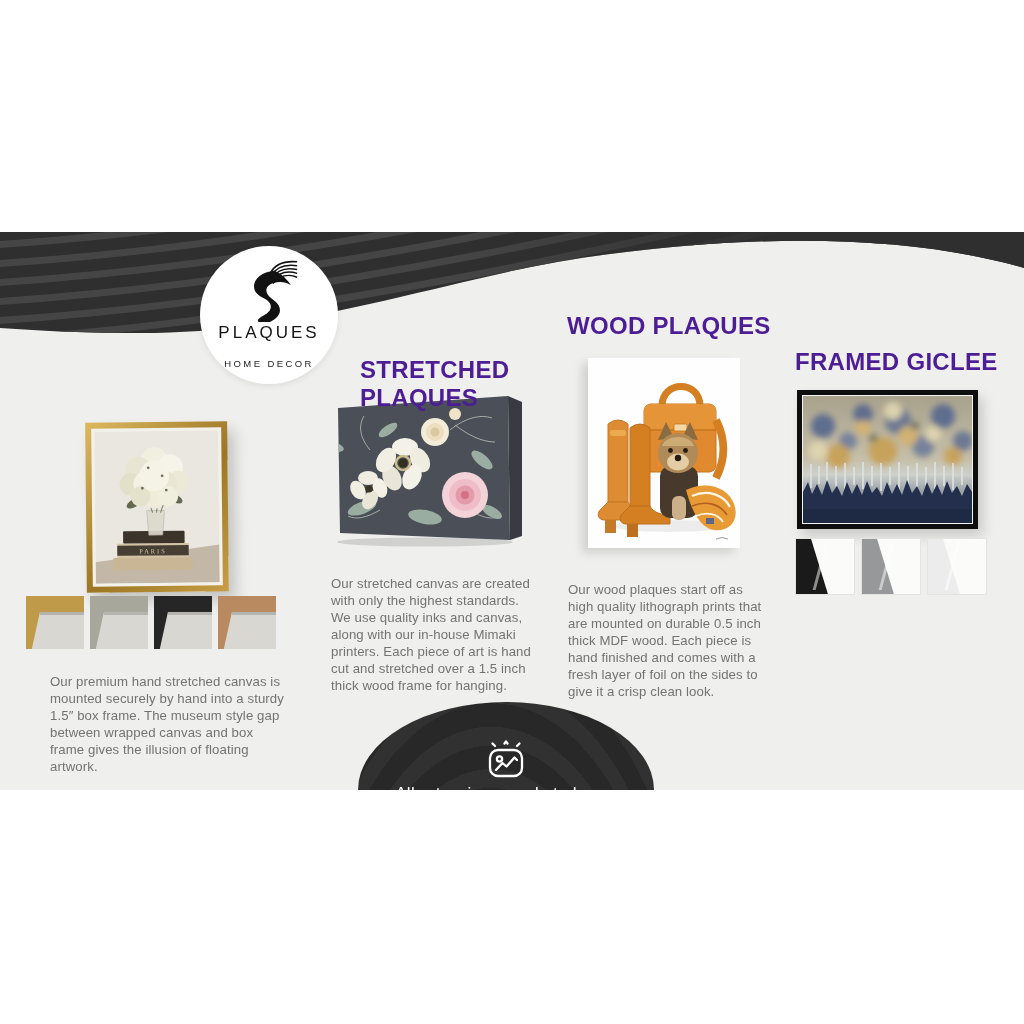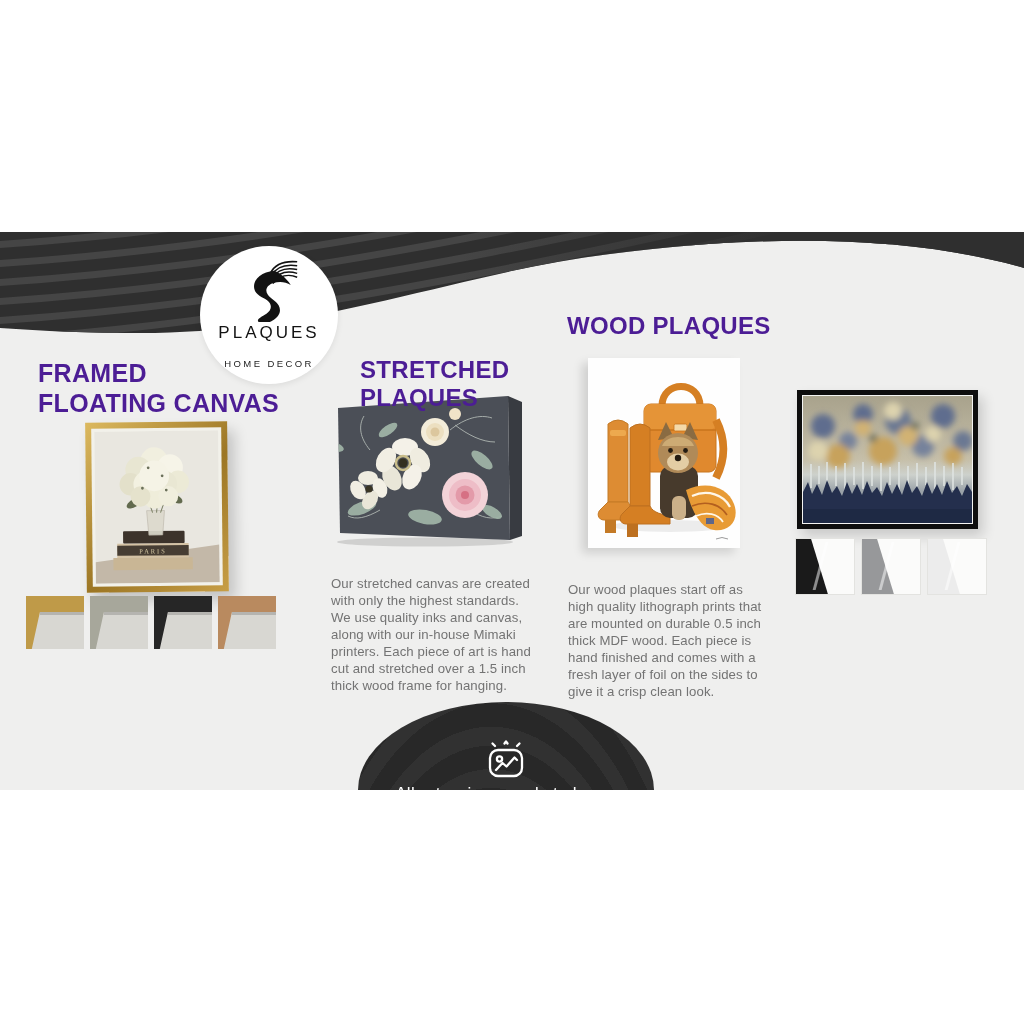--- a/index.html
+++ b/index.html
@@ -109,30 +109,29 @@
           <path d="M92,30 C78,24 64,28 54,40"></path>
         </g>
         <path fill="#121212" d="M56,20 C36,22 22,34 25,48 C27,58 38,61 45,66 C53,72 53,81 44,87
                  C36,92 29,95 31,99 C33,104 45,103 53,98 C64,92 68,83 63,74 C59,67 50,63 46,57
                  C41,50 45,42 55,39 C64,36 74,37 82,42 C74,30 64,23 56,20 Z"></path>
       </svg>
       <div class="brand-name">PLAQUES</div>
       <div class="brand-sub">HOME DECOR</div>
     </div>
 
-    <h2 class="col-title" id="t1">
-      <span>FRAMED</span><br>
-      <span>FLOATING CANVAS</span>
-    </h2>
     <h2 class="col-title" id="t2">
       <span>STRETCHED</span><br>
       <span>PLAQUES</span>
     </h2>
     <h2 class="col-title" id="t3">
       <span>WOOD PLAQUES</span>
+    </h2>
+    <h2 class="col-title" id="t4">
+      <span>FRAMED GICLEE</span>
     </h2>
 
     <div id="prod1">
       <div class="inner">
         <svg viewBox="0 0 125 149" preserveAspectRatio="none">
           <rect width="125" height="149" fill="#e9e7e0"></rect>
           <polygon points="0,128 125,112 125,149 0,149" fill="#c3b8a8"></polygon>
           <rect x="18" y="124" width="80" height="12" fill="#c9b695"></rect>
           <rect x="22" y="110" width="72" height="14" fill="#d4c2a4"></rect>
           <rect x="22" y="112" width="72" height="10" fill="#463d33"></rect>
@@ -337,20 +336,21 @@
       <div class="swatch" style="--fc: #262626;"></div>
       <div class="swatch" style="--fc: #b98a5f;"></div>
     </div>
 
     <div class="swatches" id="sw2">
       <div class="swatch" style="--fc: #1a1a1a;"></div>
       <div class="swatch" style="--fc: #97989a;"></div>
       <div class="swatch" style="--fc: #ececec;"></div>
     </div>
 
+    <p class="desc" id="p1">Our premium hand stretched canvas is mounted securely by hand into a sturdy 1.5″ box frame. The museum style gap between wrapped canvas and box frame gives the illusion of floating artwork.</p>
     <p class="desc" id="p2">Our stretched canvas are created with only the highest standards. We use quality inks and canvas, along with our in-house Mimaki printers. Each piece of art is hand cut and stretched over a 1.5 inch thick wood frame for hanging.</p>
     <p class="desc" id="p3">Our wood plaques start off as high quality lithograph prints that are mounted on durable 0.5 inch thick MDF wood. Each piece is hand finished and comes with a fresh layer of foil on the sides to give it a crisp clean look.</p>
 
     <div class="arc">
       <svg width="44" height="40" viewBox="0 0 44 40">
         <g stroke="#ffffff" stroke-width="2.3" fill="none" stroke-linecap="round" stroke-linejoin="round">
           <rect x="6" y="10" width="32" height="26" rx="8"></rect>
           <circle cx="15.5" cy="19" r="2.6"></circle>
           <path d="M12,30 L18.5,23 L22.5,26.5 L30.5,17.5 L33,20"></path>
           <path d="M11,6 L8.5,3.5"></path>

